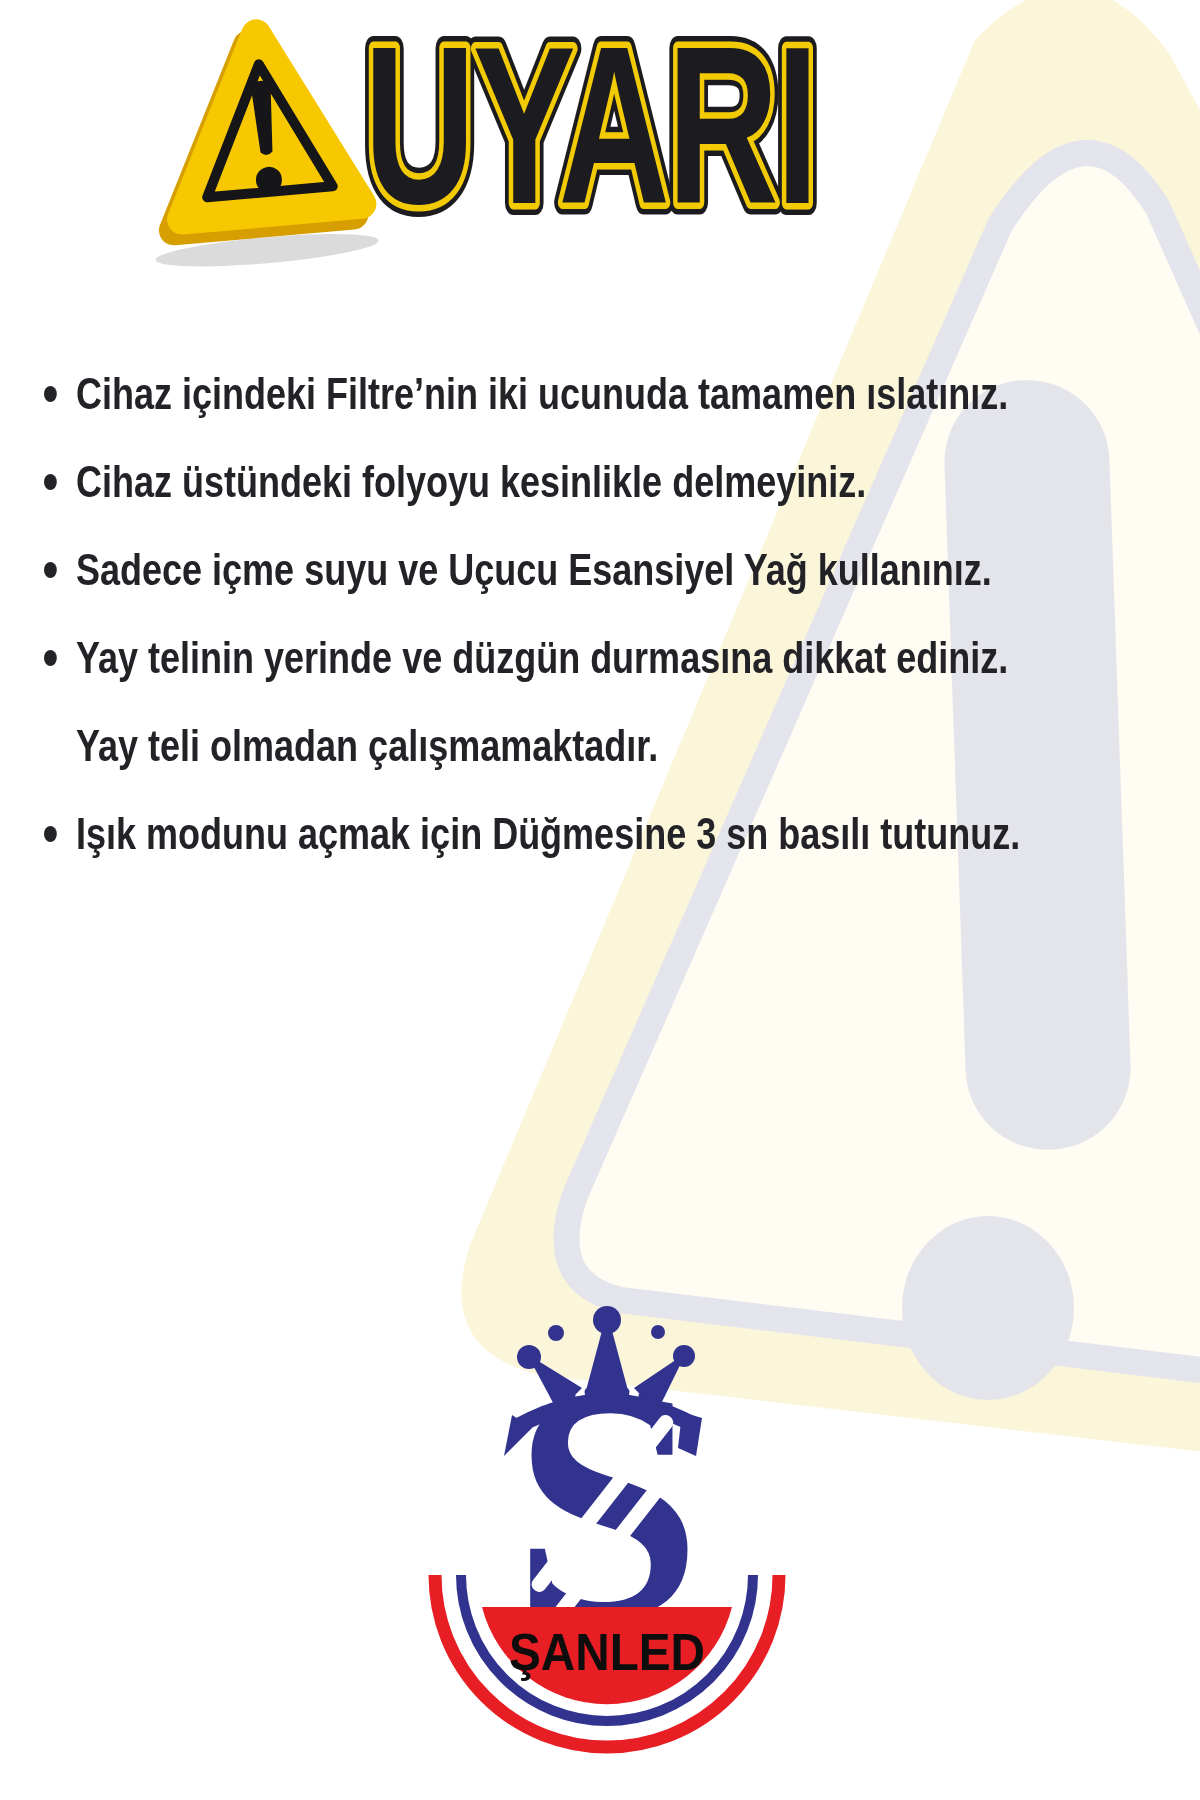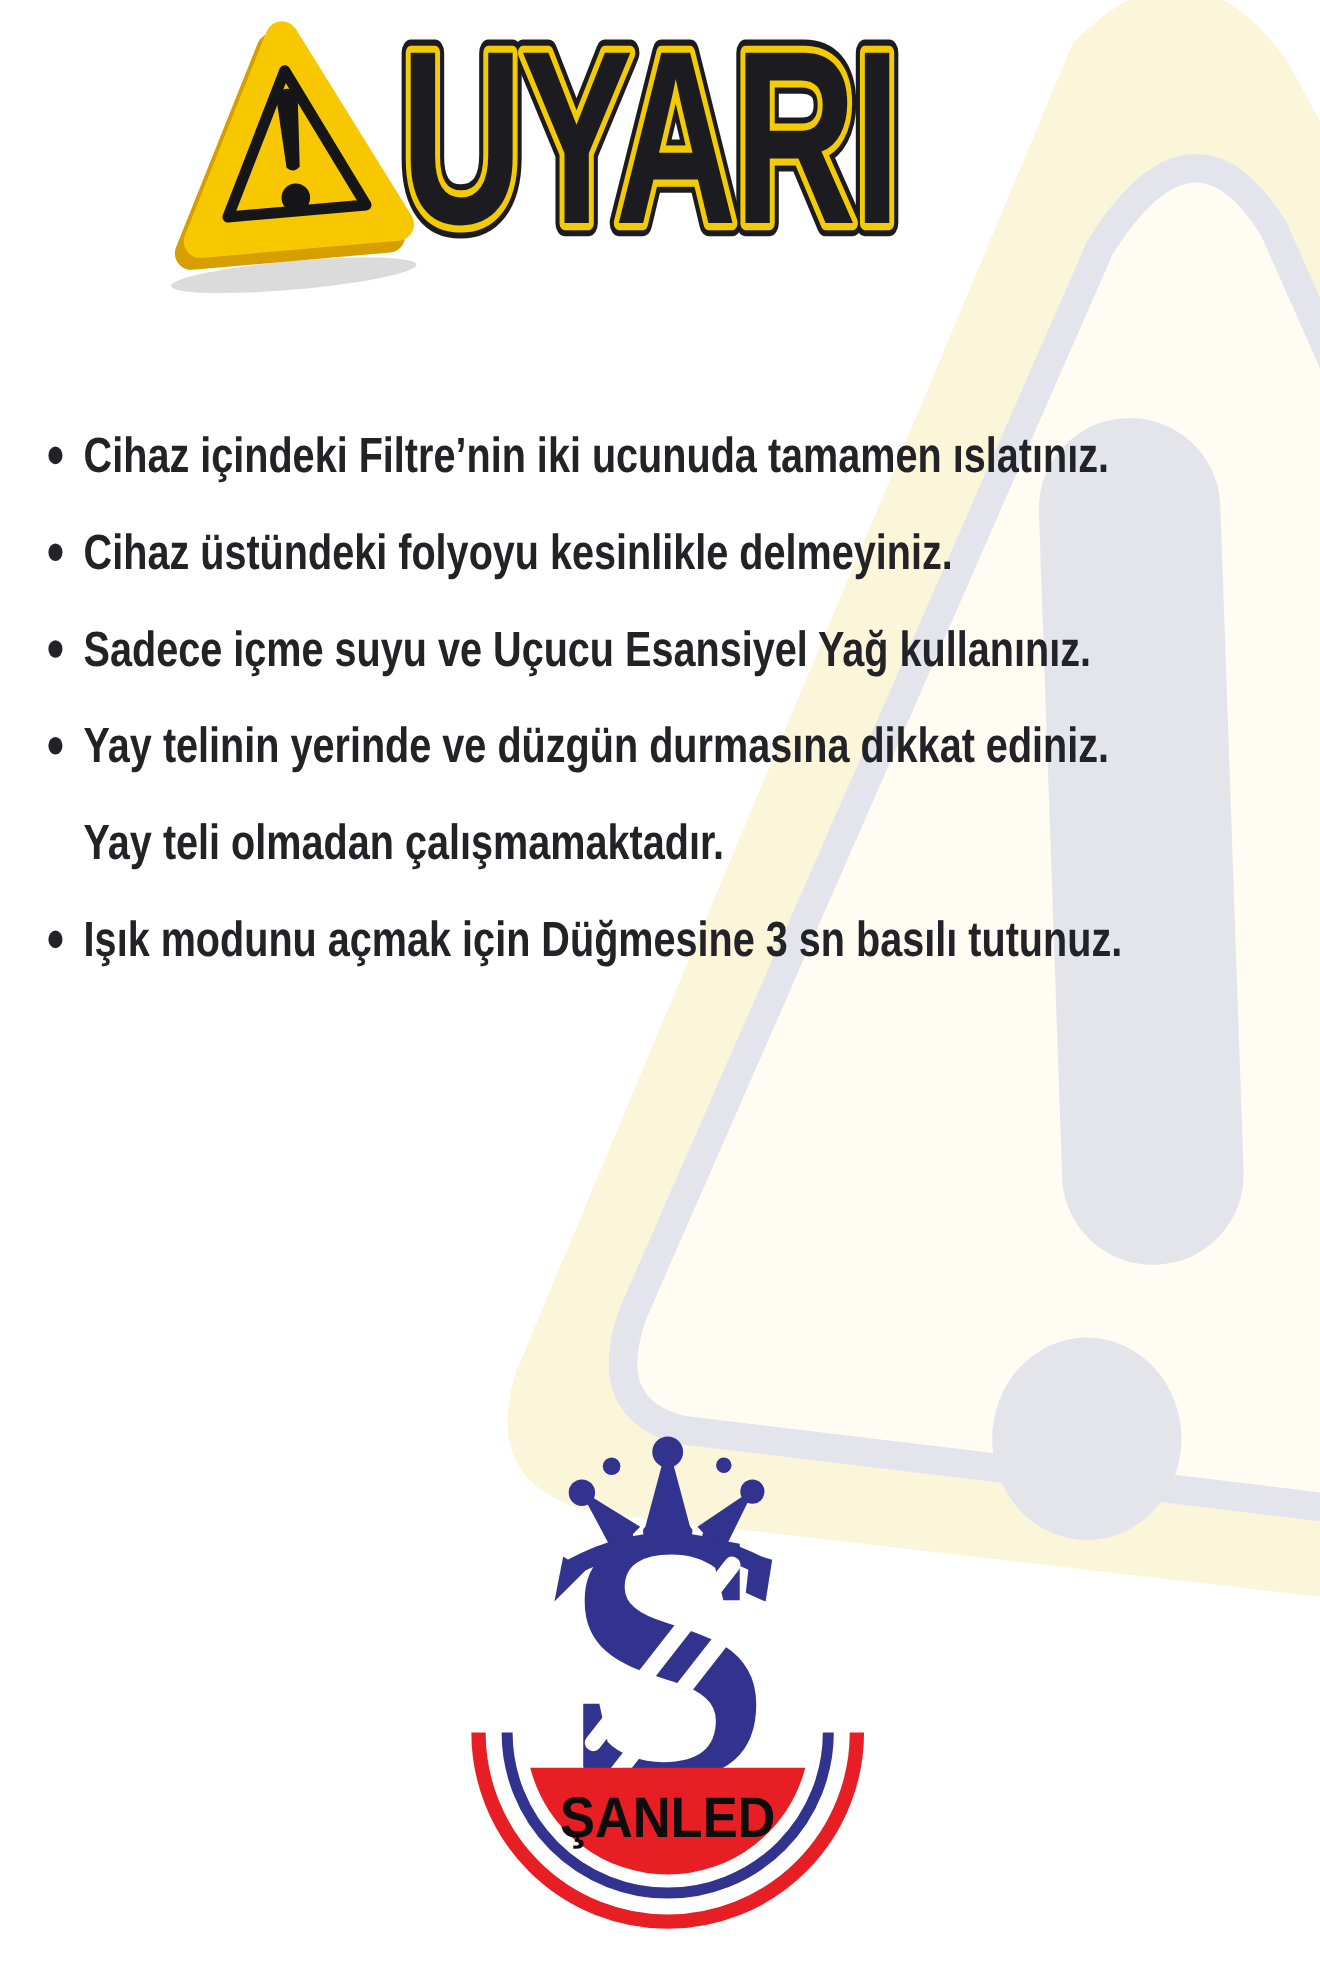--- a/index.html
+++ b/index.html
@@ -34,21 +34,21 @@
   }
   .title-svg text {
     font-family: "Liberation Sans", sans-serif;
     font-weight: bold;
     font-size: 225px;
     letter-spacing: -4px;
   }
   
   .warn-list {
     position: absolute;
-    left: 44px; top: 370px;
+    left: 44px; top: 350px;
     width: 1140px;
     z-index: 2;
   }
   .warn-line {
     height: 88px;
     display: flex;
     align-items: center;
     transform: scaleX(0.8);
     transform-origin: left center;
     white-space: nowrap;

